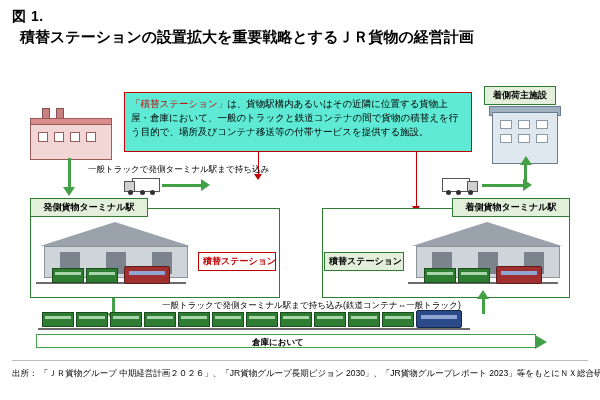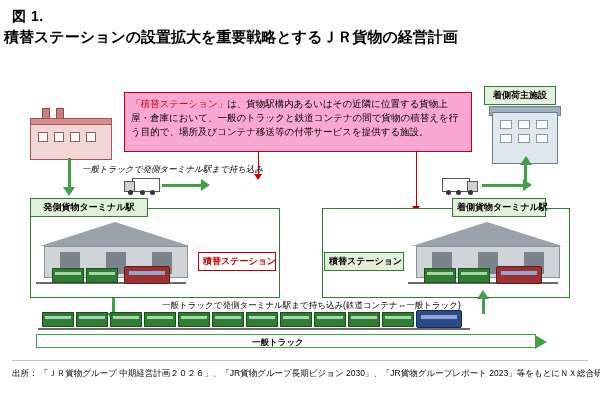--- a/index.html
+++ b/index.html
@@ -18,21 +18,21 @@
   .fig-label {
     position: absolute;
     left: 12px;
     top: 8px;
     font-size: 14px;
     font-weight: bold;
     letter-spacing: 0.5px;
   }
   .fig-title {
     position: absolute;
-    left: 4px;
+    left: 20px;
     top: 28px;
     font-size: 15px;
     font-weight: bold;
     letter-spacing: 0px;
     white-space: nowrap;
   }
   .diagram {
     position: absolute;
     left: 12px;
     top: 56px;
@@ -41,21 +41,21 @@
     background: #ffffff;
   }
   
   .callout {
     position: absolute;
     left: 112px;
     top: 36px;
     width: 348px;
     min-height: 60px;
     border: 1px solid #c00000;
-    background: #f9a8d4;
+    background: #5eead4;
     padding: 4px 6px;
     box-sizing: border-box;
     font-size: 9.5px;
     line-height: 1.45;
     color: #000;
   }
   .callout .hl { color: #c00000; }
   
   .lbl {
     position: absolute;
@@ -345,21 +345,21 @@
     <span class="hl">「積替ステーション」</span><span>は、貨物駅構内あるいはその近隣に位置する貨物上屋・倉庫において、一般のトラックと鉄道コンテナの間で貨物の積替えを行う目的で、場所及びコンテナ移送等の付帯サービスを提供する施設。</span>
   </div>
   <div class="red-arrow-line" style="left:246px; top:96px; height:22px;"></div>
   <div class="red-ah-down" style="left:242px; top:118px;"></div>
   <div class="red-arrow-line" style="left:404px; top:96px; height:54px;"></div>
   <div class="red-ah-down" style="left:400px; top:150px;"></div>
 
   <div class="arrow-line" style="left:56px; top:102px; width:3px; height:30px;"></div>
   <div class="arrow-head ah-down" style="left:51px; top:131px;"></div>
 
-  <div class="plain-txt" style="left:70px; top:108px;font-style:italic;">一般トラックで発側ターミナル駅まで持ち込み</div>
+  <div class="plain-txt" style="left:76px; top:108px;">一般トラックで発側ターミナル駅まで持ち込み</div>
   <div class="truck" style="left:112px; top:122px;">
     <div class="box"></div>
       <div class="cab"></div>
     <div class="wheel" style="left:4px;"></div>
     <div class="wheel" style="left:16px;"></div>
     <div class="wheel" style="left:26px;"></div>
   </div>
   <div class="arrow-line" style="left:150px; top:128px; width:40px; height:3px;"></div>
   <div class="arrow-head ah-right" style="left:189px; top:123px;"></div>
 
@@ -372,21 +372,21 @@
   </div>
   <div class="arrow-line" style="left:470px; top:128px; width:42px; height:3px;"></div>
   <div class="arrow-head ah-right" style="left:511px; top:123px;"></div>
   <div class="arrow-line" style="left:512px; top:108px; width:3px; height:22px;"></div>
   <div class="arrow-head ah-up" style="left:508px; top:100px;"></div>
 
   <div class="station-box" style="left:18px; top:152px; width:250px; height:90px;"></div>
   <div class="lbl" style="left:18px; top:142px; width:118px;">発側貨物ターミナル駅</div>
 
   <div class="station-box" style="left:310px; top:152px; width:248px; height:90px;"></div>
-  <div class="lbl" style="left:440px; top:142px; width:94px;">着側貨物ターミナル駅</div>
+  <div class="lbl" style="left:440px; top:142px; width:118px;">着側貨物ターミナル駅</div>
 
   <div class="terminal" style="left:28px; top:166px;">
     <div class="term-roof"></div>
     <div class="term-base"></div>
     <div class="term-door" style="left:20px;"></div>
     <div class="term-door" style="left:66px;"></div>
     <div class="term-door" style="left:112px;"></div>
   </div>
   <div class="rail" style="left:24px; top:226px; width:150px;"></div>
   <div class="wagon" style="left:40px; top:212px;"></div>
@@ -426,18 +426,18 @@
     <div class="wagon" style="left:238px;"></div>
     <div class="wagon" style="left:272px;"></div>
     <div class="wagon" style="left:306px;"></div>
     <div class="wagon" style="left:340px;"></div>
     <div class="loco" style="left:374px; top:0px;"></div>
   </div>
   <div class="rail" style="left:26px; top:272px; width:432px;"></div>
 
   <div class="big-arrow" style="left:24px; top:278px; width:500px;"></div>
   <div class="arrow-head ah-right" style="left:523px; top:279px; border-left-width:12px; border-top-width:7px; border-bottom-width:7px;"></div>
-  <div class="plain-txt" style="left:240px; top:281px; font-weight:bold;">一般トラック</div>
+  <div class="plain-txt" style="left:240px; top:281px; font-weight:bold;">倉庫において</div>
 
 </div>
 
 <div class="hr-line"></div>
 <div class="footer">出所： 「ＪＲ貨物グループ 中期経営計画２０２６」、「JR貨物グループ長期ビジョン 2030」、「JR貨物グループレポート 2023」等をもとにＮＸ総合研究所が作成</div>
 
 </body></html>

